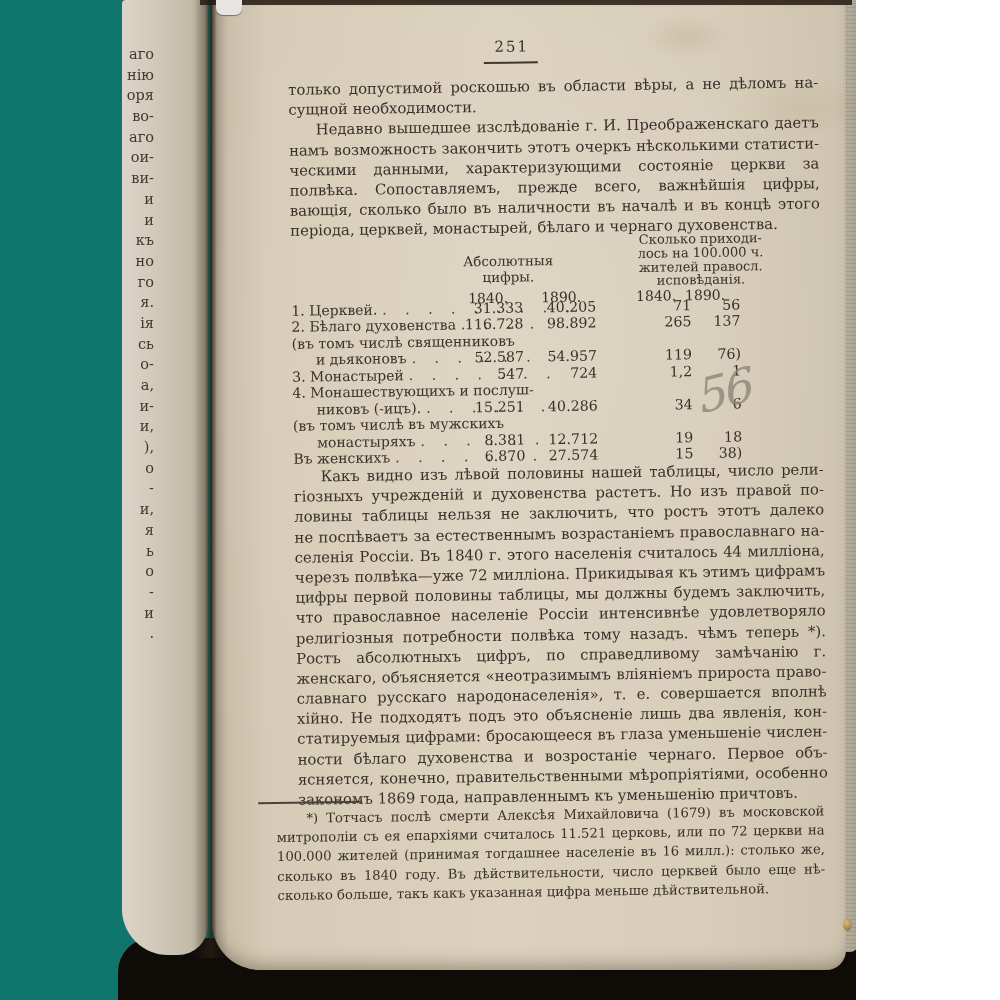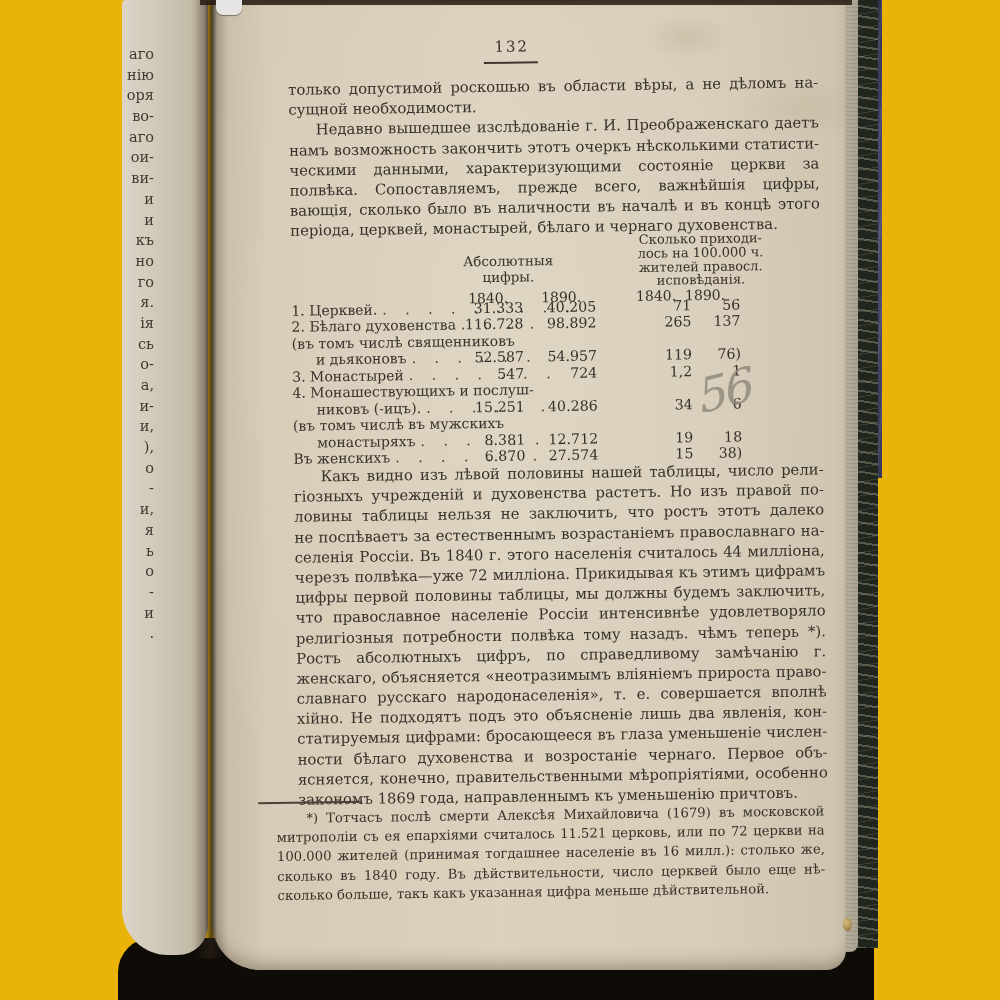--- a/index.html
+++ b/index.html
@@ -1,16 +1,16 @@
 <!DOCTYPE html>
 <html style="--page_bg: #d6cbb6; --facing_page: #cfc7b6; --cover_dark: #20261e; --blue_edge: #42426a; --shadow_dark: #0f0b07; --ink: #38302a; --pencil: #8d8779;"><head>
 <meta charset="utf-8">
 <style>
   html,body{margin:0;padding:0;background:#ffffff;}
-  .photo{position:relative;width:1000px;height:1000px;overflow:hidden;background:#eab308;
+  .photo{position:relative;width:856px;height:1000px;overflow:hidden;background:#0f766e;
          font-family:"DejaVu Serif", serif;}
   .photo *{box-sizing:border-box;}
 
   
   .bottom-dark{position:absolute;left:118px;top:938px;width:756px;height:62px;
     background:var(--shadow_dark);border-top-left-radius:34px;}
   .blue-strip{position:absolute;left:860px;top:0;width:22px;height:478px;
     background:linear-gradient(180deg,#343452 0%,var(--blue_edge) 30%,#4a4a6e 55%,#383858 100%);}
   .blue-strip:after{content:"";position:absolute;inset:0;
     background:repeating-linear-gradient(94deg,rgba(255,255,255,.07) 0 2px,transparent 2px 7px);}
@@ -129,21 +129,21 @@
         <div class="frag">и</div>
         <div class="frag">.</div>
       </div>
   </div>
 
   <div class="main-page">
     <div class="stain s1"></div>
     <div class="stain s2"></div>
 
     <div class="content">
-      <div class="folio">132</div>
+      <div class="folio">251</div>
       <div class="folio-rule"></div>
 
       <div class="para-before">
           <div class="bline j">только допустимой роскошью въ области вѣры, а не дѣломъ на-</div>
           <div class="bline">сущной необходимости.</div>
           <div class="bline j ind">Недавно вышедшее изслѣдованіе г. И. Преображенскаго даетъ</div>
           <div class="bline j">намъ возможность закончить этотъ очеркъ нѣсколькими статисти-</div>
           <div class="bline j">ческими данными, характеризующими состояніе церкви за послѣдніе</div>
           <div class="bline j">полвѣка. Сопоставляемъ, прежде всего, важнѣйшія цифры, показы-</div>
           <div class="bline j">вающія, сколько было въ наличности въ началѣ и въ концѣ этого</div>

